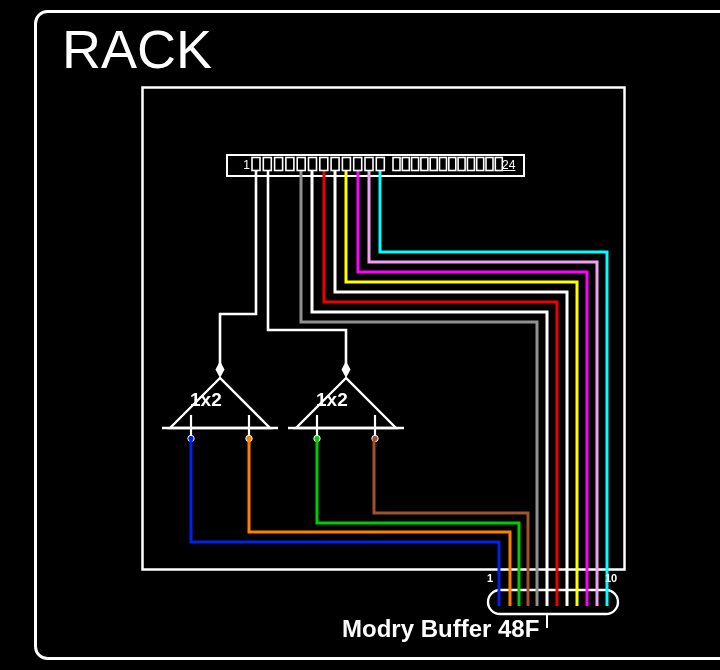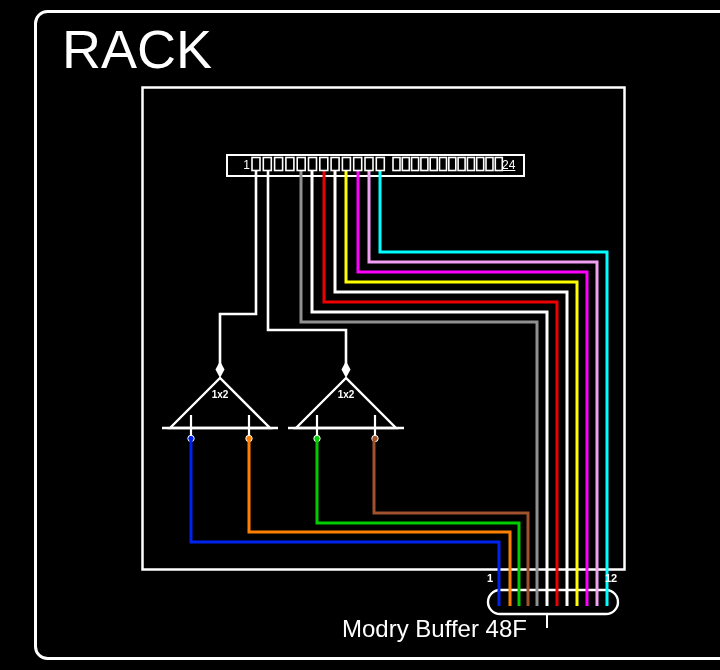--- a/index.html
+++ b/index.html
@@ -3,26 +3,26 @@
 <meta charset="utf-8">
 <style>
   html,body{margin:0;padding:0;background:#000;}
   .stage{position:relative;width:720px;height:670px;background:#000;overflow:hidden;
          font-family:"Liberation Sans",sans-serif;color:#fff;margin-left:24px;}
   .stage svg{position:absolute;left:0;top:0;}
   .lbl{position:absolute;color:#fff;white-space:nowrap;line-height:1;}
   .rack-title{left:38px;top:22px;font-size:54px;letter-spacing:0px;}
   .panel-first{left:206px;top:159px;width:20px;font-size:12px;text-align:right;}
   .panel-last{left:478px;top:159px;font-size:12px;text-decoration:underline;}
-  .splitter-lbl{top:390px;width:60px;text-align:center;font-size:10px;font-weight:bold;}
+  .splitter-lbl{top:390px;width:60px;text-align:left;font-size:19px;font-weight:bold;}
   .splitter-lbl.s1{left:166px;}
   .splitter-lbl.s2{left:292px;}
   .buf-first{left:463px;top:573px;font-size:11px;font-weight:bold;}
   .buf-last{left:581px;top:573px;font-size:11px;font-weight:bold;}
-  .buffer-name{left:318px;top:617px;font-size:24px;}
+  .buffer-name{left:318px;top:617px;font-size:24px;font-weight:bold;}
 </style>
 </head>
 <body>
 
 <div class="stage">
   <svg id="diagram-svg" width="720" height="670" viewBox="0 0 720 670">
       <rect x="11.5" y="11.5" width="697" height="647" rx="12" fill="none" stroke="#ffffff" stroke-width="3"></rect>
       <rect x="118.5" y="87.5" width="482" height="482" rx="0" fill="none" stroke="#ffffff" stroke-width="2.5"></rect>
       <rect x="203" y="155" width="297" height="21" rx="0" fill="#000000" stroke="#ffffff" stroke-width="2"></rect>
       <polygon points="196,378 146,428 246,428" fill="#000000" stroke="#ffffff" stroke-width="2.4"></polygon>
@@ -80,15 +80,15 @@
       <rect x="462" y="157.5" width="7" height="13" rx="0" fill="#000000" stroke="#ffffff" stroke-width="1.6"></rect>
       <rect x="471.3" y="157.5" width="7" height="13" rx="0" fill="#000000" stroke="#ffffff" stroke-width="1.6"></rect>
     </svg>
 
   <div class="lbl rack-title">RACK</div>
   <div class="lbl panel-first">1</div>
   <div class="lbl panel-last">24</div>
   <div class="lbl splitter-lbl s1">1x2</div>
   <div class="lbl splitter-lbl s2">1x2</div>
   <div class="lbl buf-first">1</div>
-  <div class="lbl buf-last">12</div>
+  <div class="lbl buf-last">10</div>
   <div class="lbl buffer-name">Modry Buffer 48F</div>
 </div>
 
 </body></html>

